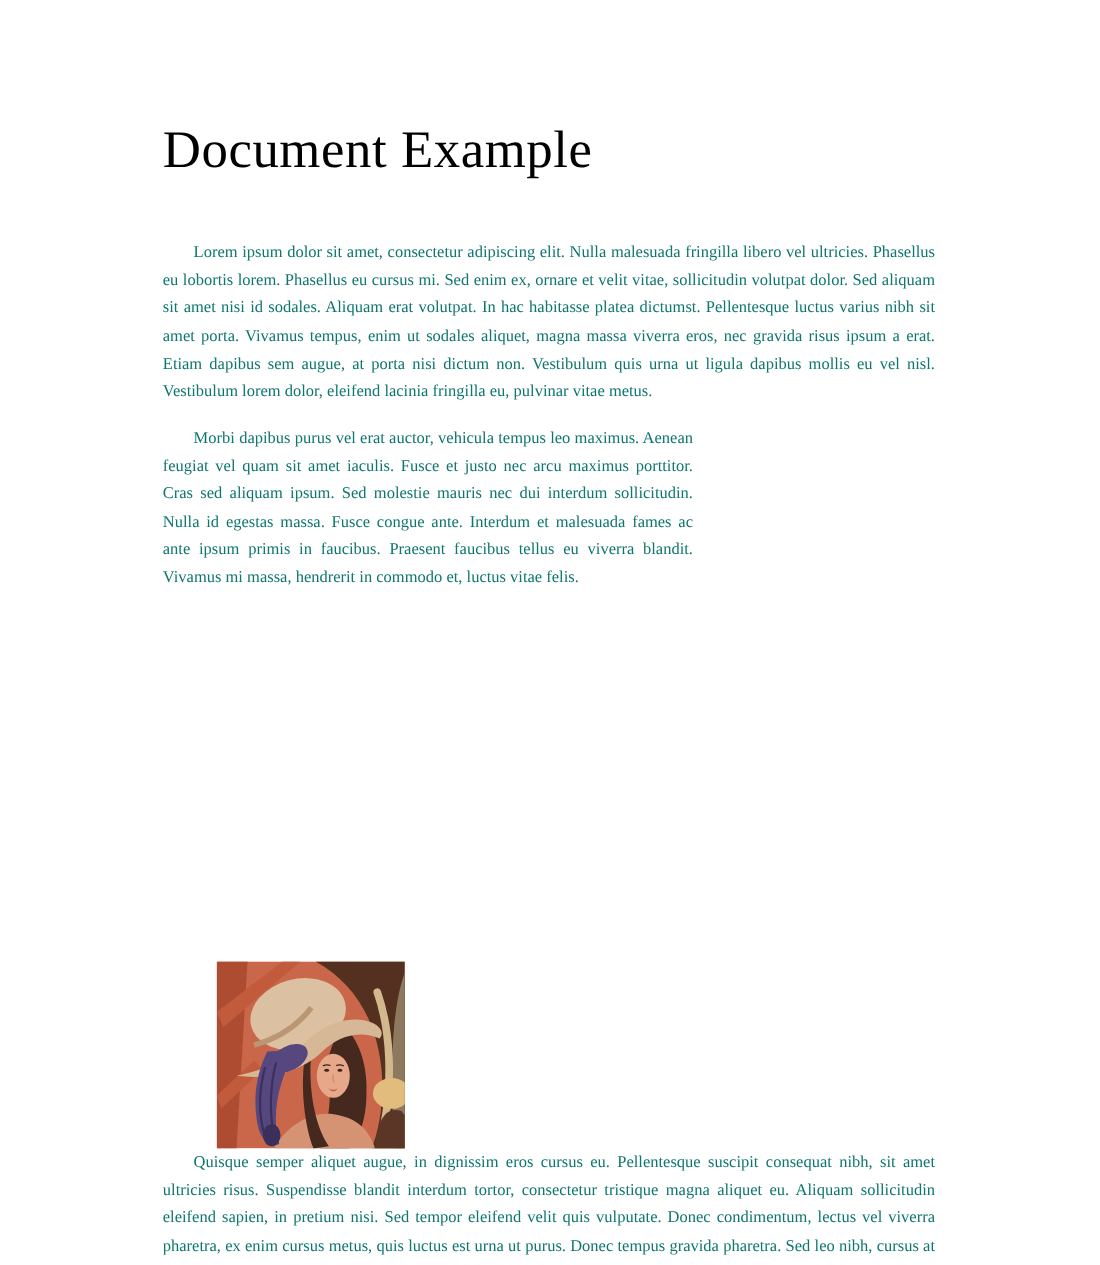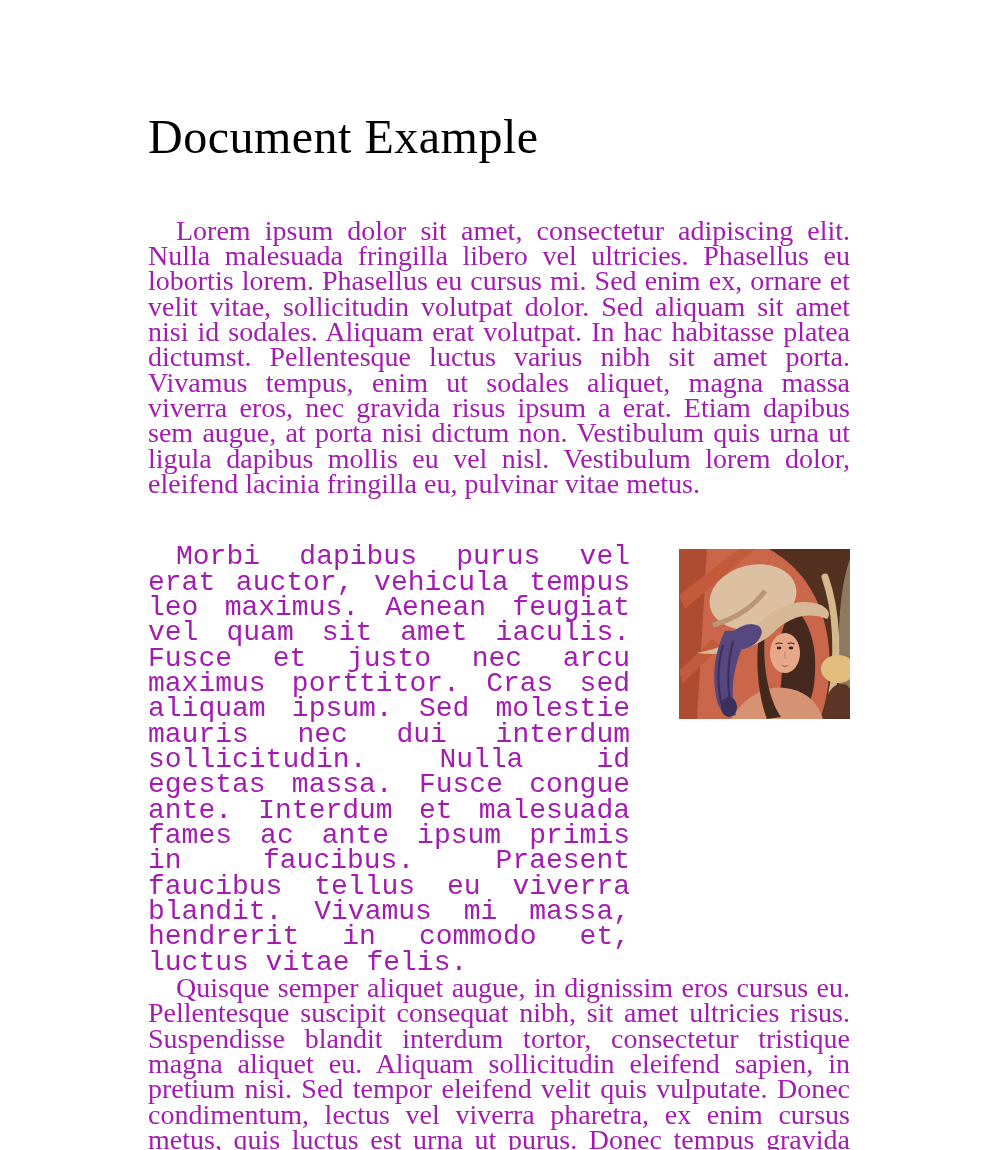--- a/index.html
+++ b/index.html
@@ -24,33 +24,32 @@
   .doc-title {
     margin: 111px 0 0 0;
     font-size: 48px;
     font-weight: normal;
     line-height: 1.08;
     letter-spacing: 0.5px;
     color: #000000;
   }
   .para {
     margin: 0;
-    font-size: 28px;
+    font-size: 15px;
     line-height: 25.33px;
     text-align: justify;
     text-indent: 28px;
-    color: #a21caf;
+    color: #0f766e;
   }
   .para-1 { margin-top: 55px; }
   .row-2 {
-    margin-top: 48px;
+    margin-top: 17px;
     display: flex;
-    flex-direction: row;
+    flex-direction: column;
     align-items: flex-start;
-    font-family: Liberation Mono, monospace;
   }
   .row-2 .para-2 {
     width: 482px;
     flex: 0 0 482px;
   }
   .figure-wrap {
     margin-left: 49px;
     margin-top: 5px;
     width: 171px;
     height: 170px;

